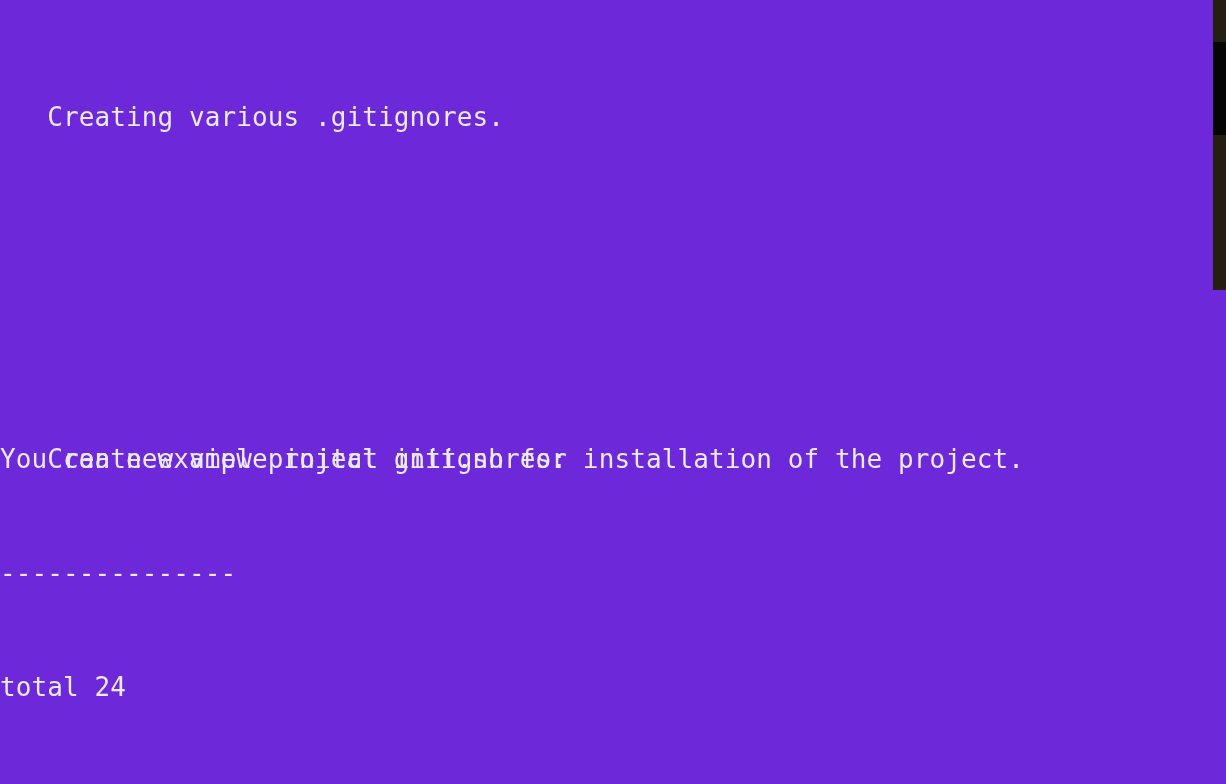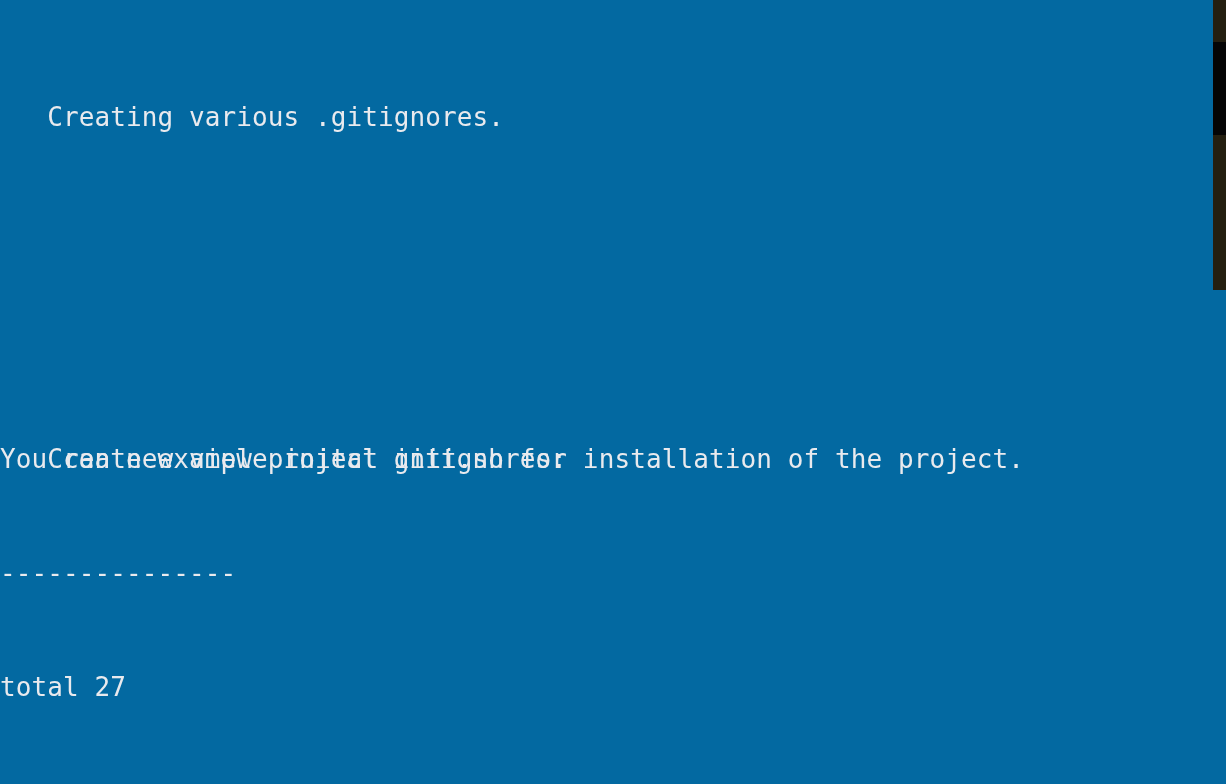--- a/index.html
+++ b/index.html
@@ -77,36 +77,36 @@
     right: 0;
     top: 42px;
     width: 13px;
     height: 93px;
     background: #050505;
   }
 </style>
 </head>
 <body style="background: rgb(17, 20, 29);">
 
-<div id="terminal" style="background: #0369a1; color: rgb(233, 234, 238); padding-left: 26px;">
+<div id="terminal" style="background: #6d28d9; color: rgb(233, 234, 238); padding-left: 26px;">
 
   <div id="message-block">
     <div class="term-line">   Creating various .gitignores.</div>
     <div class="term-line blank"></div>
     <div class="term-line blank"></div>
     <div class="term-line">   Create example inital init.sh for installation of the project.</div>
     <div class="term-line blank"></div>
     <div class="term-line blank"></div>
     <div class="term-line">   Create example inital init.bat for windows installation of the project.</div>
   </div>
 
   <div id="listing-block">
     <div class="term-line">You can new view project gitignores:</div>
     <div class="term-line">---------------</div>
-    <div class="term-line">total 27</div>
+    <div class="term-line">total 24</div>
     <div class="term-line">-rw-r--r--  1 eschabel  staff   544 Jan  7 11:58 README.md</div>
     
     
     
     
     
     
     
   </div>
 

